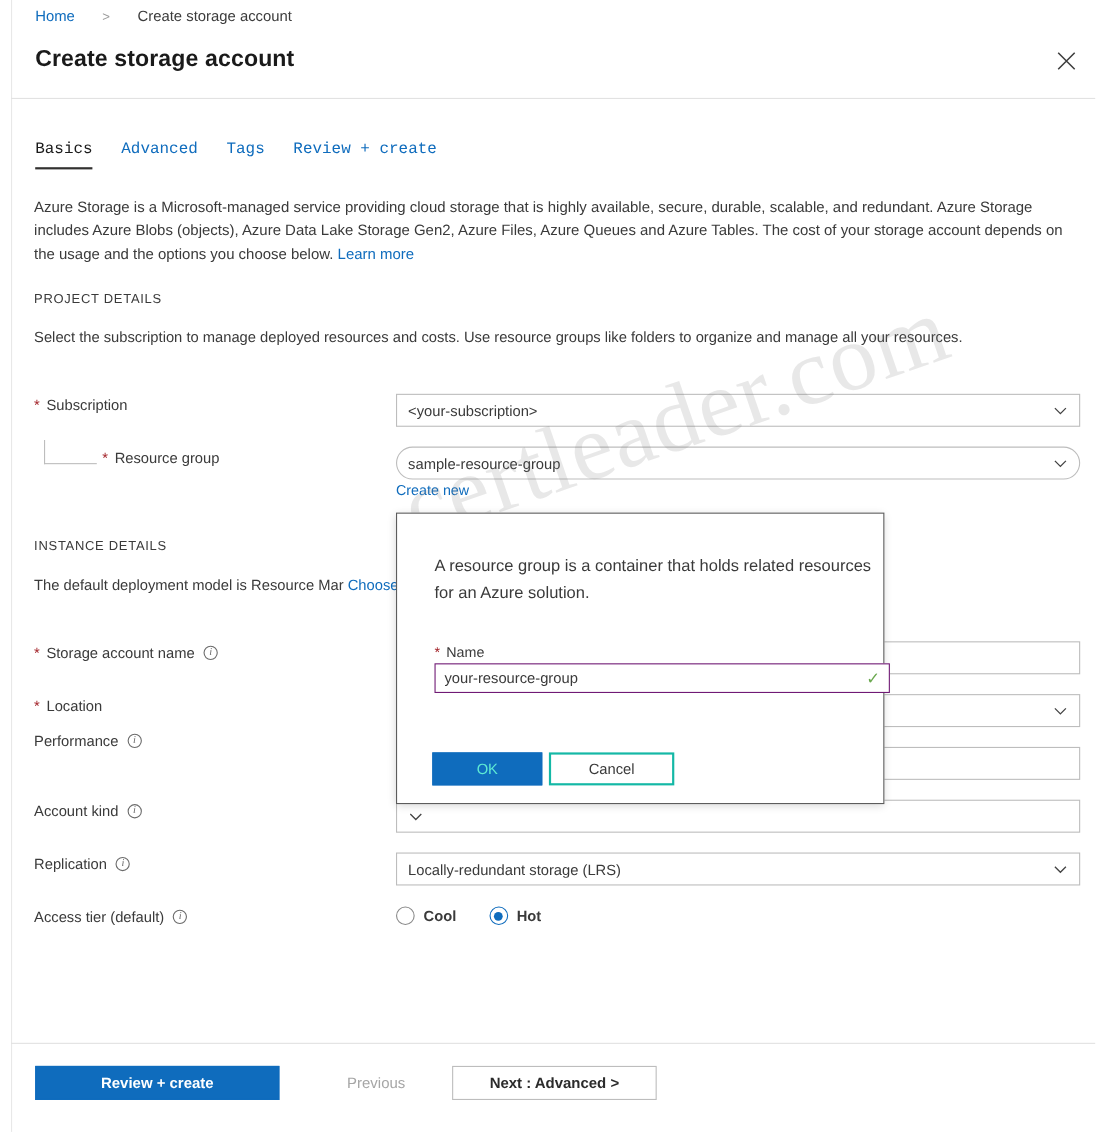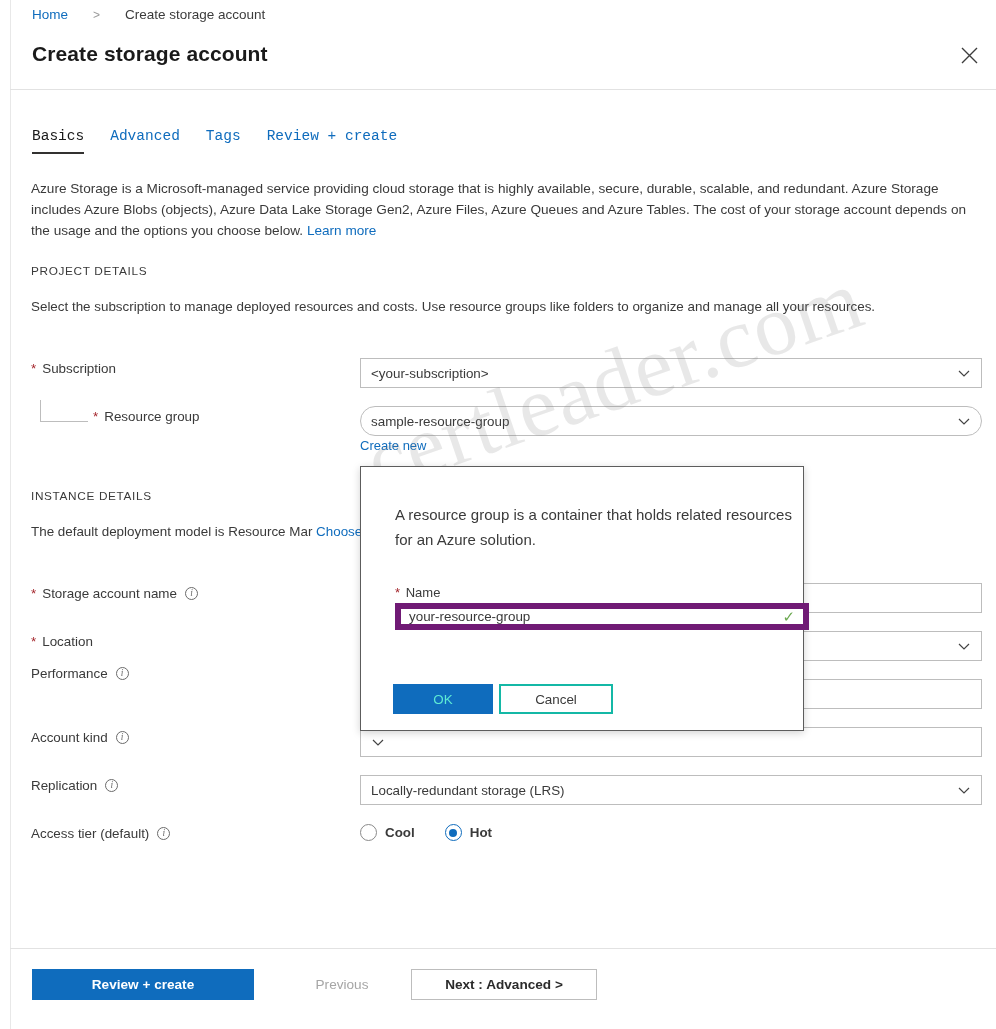--- a/index.html
+++ b/index.html
@@ -239,21 +239,21 @@
   .dialog-label {
     position: absolute;
     left: 34px; top: 118px;
     font-size: 13px;
     color: #3a3a3a;
   }
   .dialog-input {
     position: absolute;
     left: 34px; top: 136px;
     width: 414px; height: 27px;
-    border: 6px solid #701a75;
+    border: 1px solid #701a75;
     background: #fff;
     display: flex;
     align-items: center;
     padding: 0 8px;
     font-size: 13.4px;
     color: #3a3a3a;
   }
   .dialog-input .val { flex: 1; }
   .check {
     color: #6aa84f;

